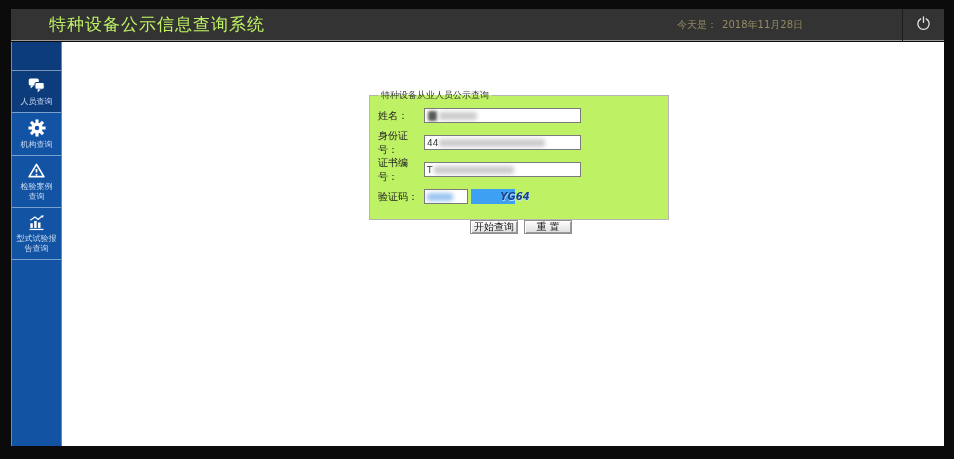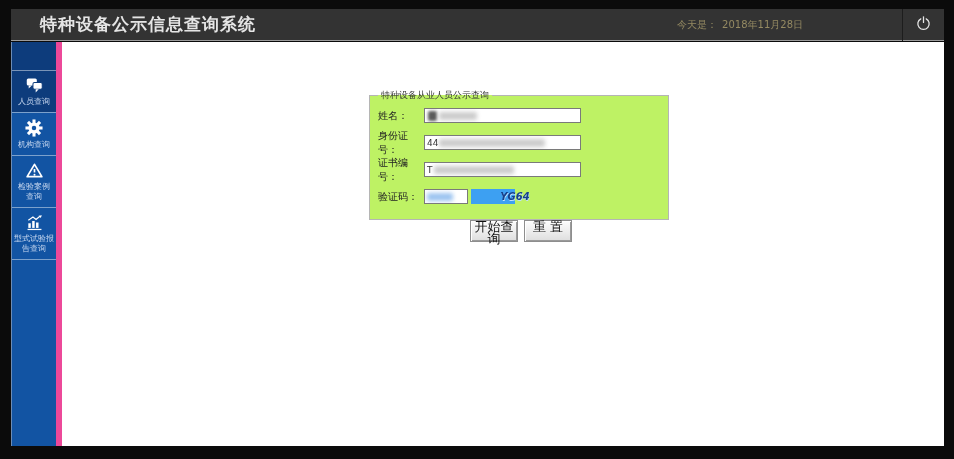--- a/index.html
+++ b/index.html
@@ -3,33 +3,33 @@
 <meta charset="utf-8">
 <style>
   * { margin:0; padding:0; box-sizing:border-box; }
   html,body { width:954px; height:459px; background:#0b0b0b; font-family:"DejaVu Sans","Liberation Sans",sans-serif; overflow:hidden; }
   .page { position:relative; width:954px; height:459px; background:#0b0b0b; }
 
   
   .header { position:absolute; left:11px; top:9px; width:933px; height:32px;
             background:#333333; border-bottom:1px solid #9b9b9b;
             display:flex; align-items:center; }
-  .app-title { color:#e5e5e5; font-size:17px; font-weight:bold; margin-left:29px; letter-spacing:1px; }
+  .app-title { color:#bef264; font-size:17px; font-weight:normal; margin-left:38px; letter-spacing:1px; }
   .date-box { position:absolute; right:141px; top:0; height:32px; display:flex; align-items:center; }
   .date-box span { color:#958a62; font-size:10px; }
   .date-box .date-value { margin-left:5px; }
   .power-btn { position:absolute; right:0; top:0; width:42px; height:32px;
                border-left:1px solid #1d1d1d; display:flex; align-items:center; justify-content:center; cursor:pointer; }
 
   
   .content { position:absolute; left:11px; top:42px; width:933px; height:404px; background:#ffffff; }
 
   
   .sidebar { position:absolute; left:0; top:0; width:51px; height:100%;
-             background:#1254a3; border-left:1px solid #6c8cb5; border-right:6px solid #ec4899; }
+             background:#1254a3; border-left:1px solid #6c8cb5; border-right:1px solid #ec4899; }
   .sb-stub { height:28px; background:#0d3c7c; }
   .sb-item { border-top:1px solid rgba(255,255,255,.45); text-align:center; padding:6px 1px 5px 1px; cursor:pointer; }
   .sb-item.selected { background:#0d3c7c; }
   .sb-item .lbl { display:block; color:#c9d9f0; font-size:8px; line-height:10px; margin-top:3px; }
   .sb-item svg { display:block; margin:0 auto; }
   .sb-rest { border-top:1px solid rgba(255,255,255,.45); }
 
   
   .main { position:absolute; left:53px; top:0; right:0; bottom:0; }
   fieldset.query { position:absolute; left:305px; top:47px; width:300px; height:131px;
@@ -46,21 +46,21 @@
   .redact-dark { width:9px; height:10px; background:#5a5a5a; filter:blur(1.5px); margin-right:2px; }
   .rw-name { width:38px; }
   .rw-id { width:106px; }
   .rw-cert { width:80px; }
   .rw-captcha { width:26px; background:#9cc4f0; }
   .captcha-img { width:31px; height:15px; margin-left:3px; background:#3da0f2;
                  color:#16418c; font-size:10px; font-weight:bold; font-style:italic;
                  display:flex; align-items:center; justify-content:center; cursor:pointer;
                  text-shadow:0.5px 0.5px 0 #bfe2ff;padding-left:44px; }
   .btn-row { display:flex; margin-top:16px; padding-left:92px; }
-  .win-btn { width:48px; height:22px; font-size:13px; color:#111; text-align:center; line-height:12px;
+  .win-btn { width:48px; height:14px; font-size:10px; color:#111; text-align:center; line-height:12px;
              border:1px solid #8e8e8e; background:linear-gradient(#fdfdfd,#dedede);
              box-shadow:inset 1px 1px 0 #ffffff, inset -1px -1px 0 #9a9a9a; cursor:pointer; }
   .win-btn + .win-btn { margin-left:6px; }
 </style>
 </head>
 <body>
 
 <div class="page">
 
   <div class="header">

